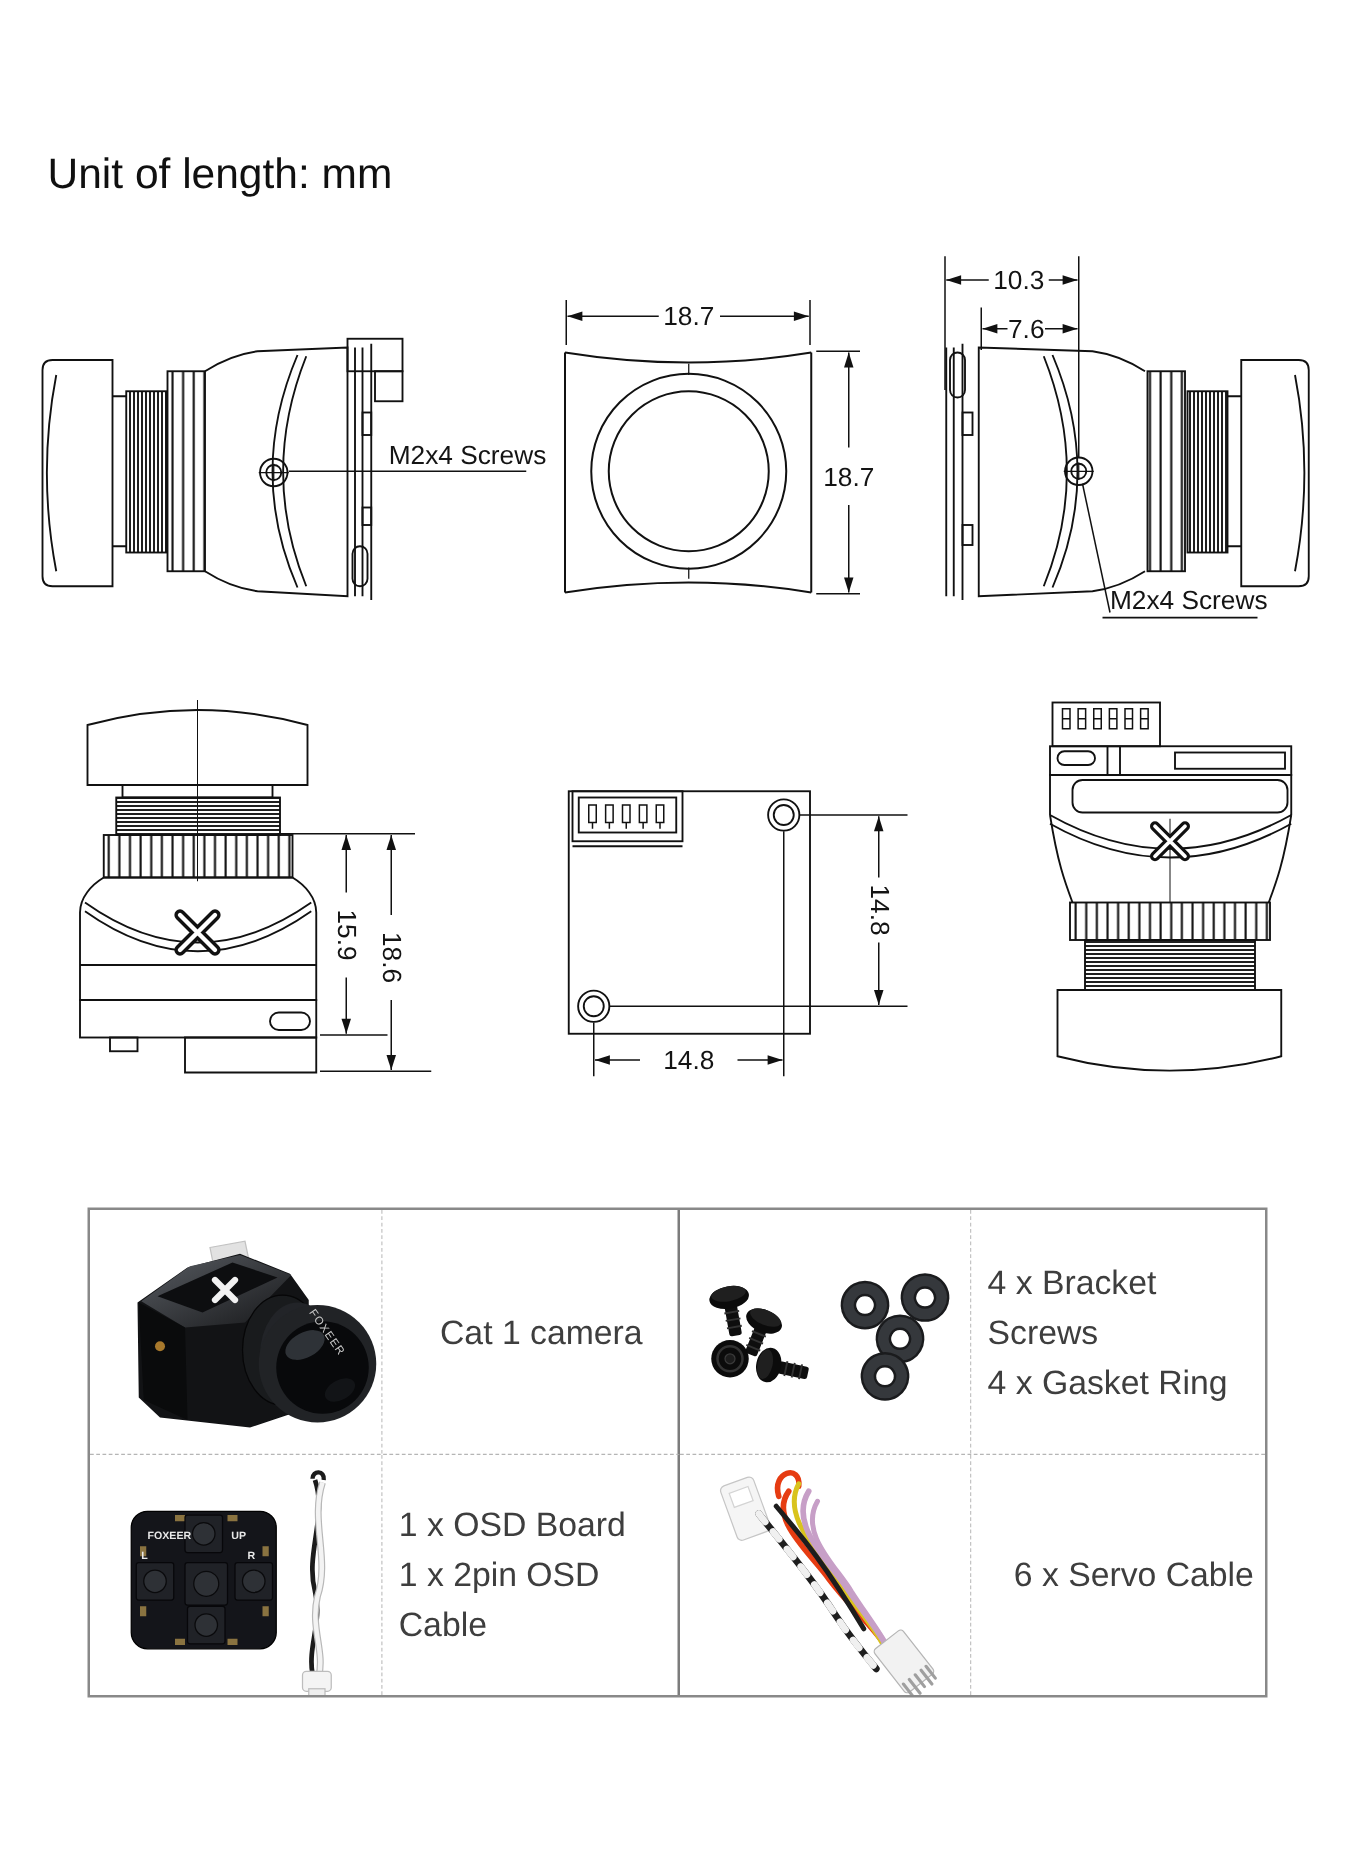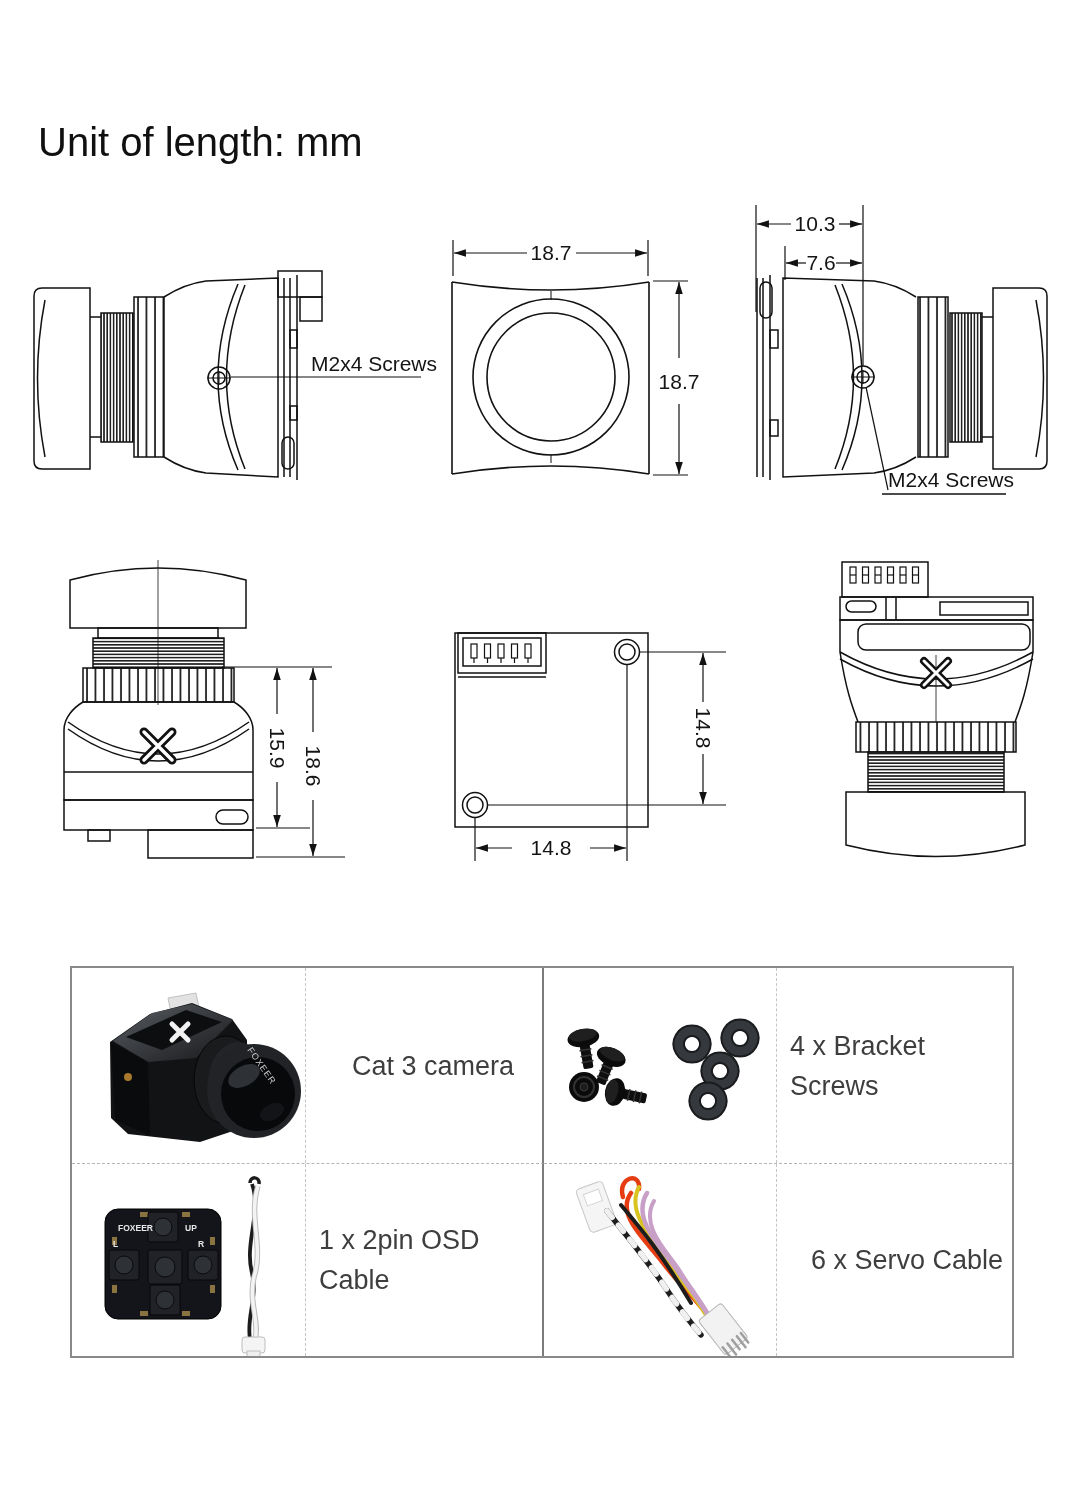--- a/index.html
+++ b/index.html
@@ -1,19 +1,19 @@
 <!DOCTYPE html>
 <html><head>
 <meta charset="utf-8">
 <style>
   * { box-sizing: border-box; }
   body { margin:0; background:#fff; }
   .page { position:relative; width:1080px; height:1500px; background:#fff;
           font-family:"Liberation Sans", sans-serif; overflow:hidden; }
-  .title { position:absolute; left:38px; top:120px; font-size:40px; color:#101010; }
+  .title { position:absolute; left:38px; top:120px; font-size:34px; color:#101010; }
   svg { display:block; }
   svg text { font-family:"Liberation Sans", sans-serif; }
   .dimtext { font-size:21px; fill:#141414; }
   .lbltext { font-size:21px; fill:#141414; }
   .diagram { position:absolute; left:0; top:190px; }
 
   
   .pkg { position:absolute; left:70px; top:966px; width:944px; height:392px;
          border:2px solid #898989; display:grid;
          grid-template-columns:472px 468px; grid-template-rows:196px 192px; }
@@ -245,21 +245,21 @@
             <ellipse cx="238" cy="1084" rx="30" ry="42" fill="#222428"></ellipse>
             <circle cx="254" cy="1091" r="47" fill="#212326"></circle>
             <circle cx="258" cy="1094" r="37" fill="#08090b"></circle>
             <ellipse cx="244" cy="1076" rx="17" ry="10" fill="#2e3237" transform="rotate(-28 244 1076)"></ellipse>
             <ellipse cx="272" cy="1112" rx="13" ry="8" fill="#121417" transform="rotate(-28 272 1112)"></ellipse>
             <text x="247" y="1050" font-size="9" fill="#c9c9c9" letter-spacing="1" transform="rotate(55 247 1050)">FOXEER</text>
           </g>
         </svg>
       </div>
       <div class="txt c1">
-        <div>Cat 3 camera</div>
+        <div>Cat 1 camera</div>
       </div>
     </div>
 
     <div class="quad rowT">
       <div class="imgbox wR">
         <svg width="233" height="193" viewBox="545 968 233 193">
           <g>
             <g transform="rotate(-10 584 1036)">
               <rect x="579" y="1042" width="10" height="27" rx="2" fill="#0e0e0e"></rect>
               <path d="M578,1050 h12 M578,1056 h12 M578,1062 h12" stroke="#323232" stroke-width="1.5"></path>
@@ -287,20 +287,21 @@
               <path d="M693,1025.5 a18.5,18.5 0 1,0 0.01,0 Z M693,1036 a8,8 0 1,1 -0.01,0 Z" fill-rule="evenodd"></path>
               <path d="M741,1019.5 a18.5,18.5 0 1,0 0.01,0 Z M741,1030 a8,8 0 1,1 -0.01,0 Z" fill-rule="evenodd"></path>
               <path d="M721,1052.5 a18.5,18.5 0 1,0 0.01,0 Z M721,1063 a8,8 0 1,1 -0.01,0 Z" fill-rule="evenodd"></path>
               <path d="M709,1082.5 a18.5,18.5 0 1,0 0.01,0 Z M709,1093 a8,8 0 1,1 -0.01,0 Z" fill-rule="evenodd"></path>
             </g>
           </g>
         </svg>
       </div>
       <div class="txt c2">
         <div>4 x Bracket Screws</div>
+        <div>4 x Gasket Ring</div>
       </div>
     </div>
 
     <div class="quad colL">
       <div class="imgbox wL">
         <svg width="234" height="193" viewBox="72 1163 234 193">
           <g>
             <rect x="105" y="1208" width="116" height="110" rx="13" fill="#14151a" stroke="#000"></rect>
             <g fill="#8a7340">
               <rect x="112" y="1236" width="5" height="8"></rect>
@@ -345,20 +346,21 @@
             <path d="M250,1182 C250,1175 260,1175 259,1183" stroke="#1c1c1c" stroke-width="3.5"></path>
             <path d="M252,1183 C262,1212 244,1242 252,1272 C258,1297 246,1316 250,1338" stroke="#1c1c1c" stroke-width="3.8"></path>
             <path d="M258,1185 C248,1216 264,1246 254,1276 C248,1301 260,1320 255,1340" stroke="#b8b8b8" stroke-width="5.5"></path>
             <path d="M258,1185 C248,1216 264,1246 254,1276 C248,1301 260,1320 255,1340" stroke="#f3f3f3" stroke-width="3.6"></path>
             <rect x="242" y="1336" width="23" height="16" rx="3" fill="#f4f4f4" stroke="#bdbdbd"></rect>
             <rect x="247" y="1350" width="13" height="6" fill="#efefef" stroke="#bdbdbd"></rect>
           </g>
         </svg>
       </div>
       <div class="txt c3">
+        <div>1 x OSD Board</div>
         <div>1 x 2pin OSD Cable</div>
       </div>
     </div>
 
     <div class="quad">
       <div class="imgbox wR">
         <svg width="233" height="193" viewBox="545 1163 233 193">
           <g fill="none" stroke-linecap="round">
             <g transform="rotate(-20 597 1205)">
               <rect x="583" y="1183" width="28" height="46" rx="4" fill="#f5f5f5" stroke="#c6c6c6"></rect>

